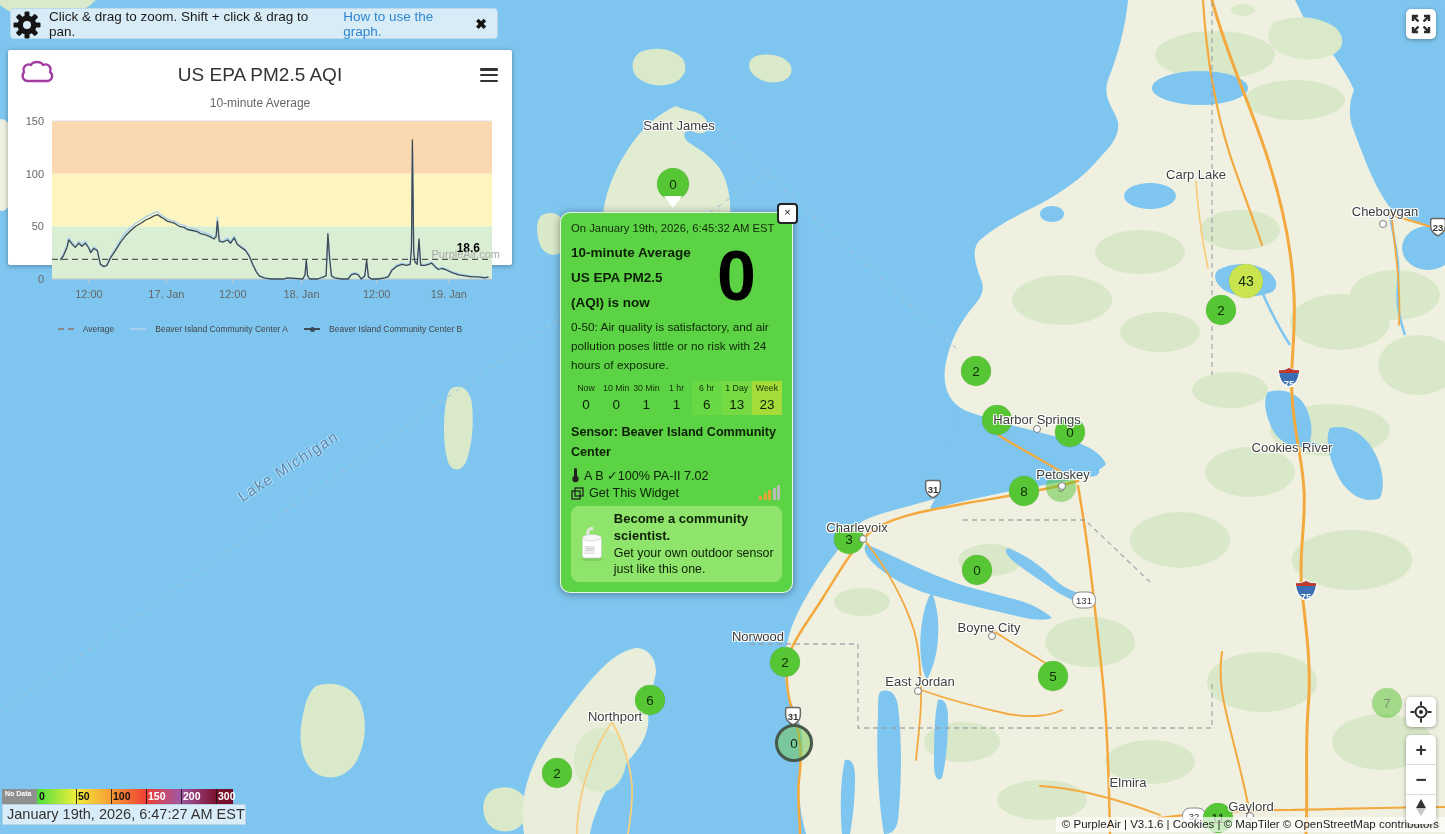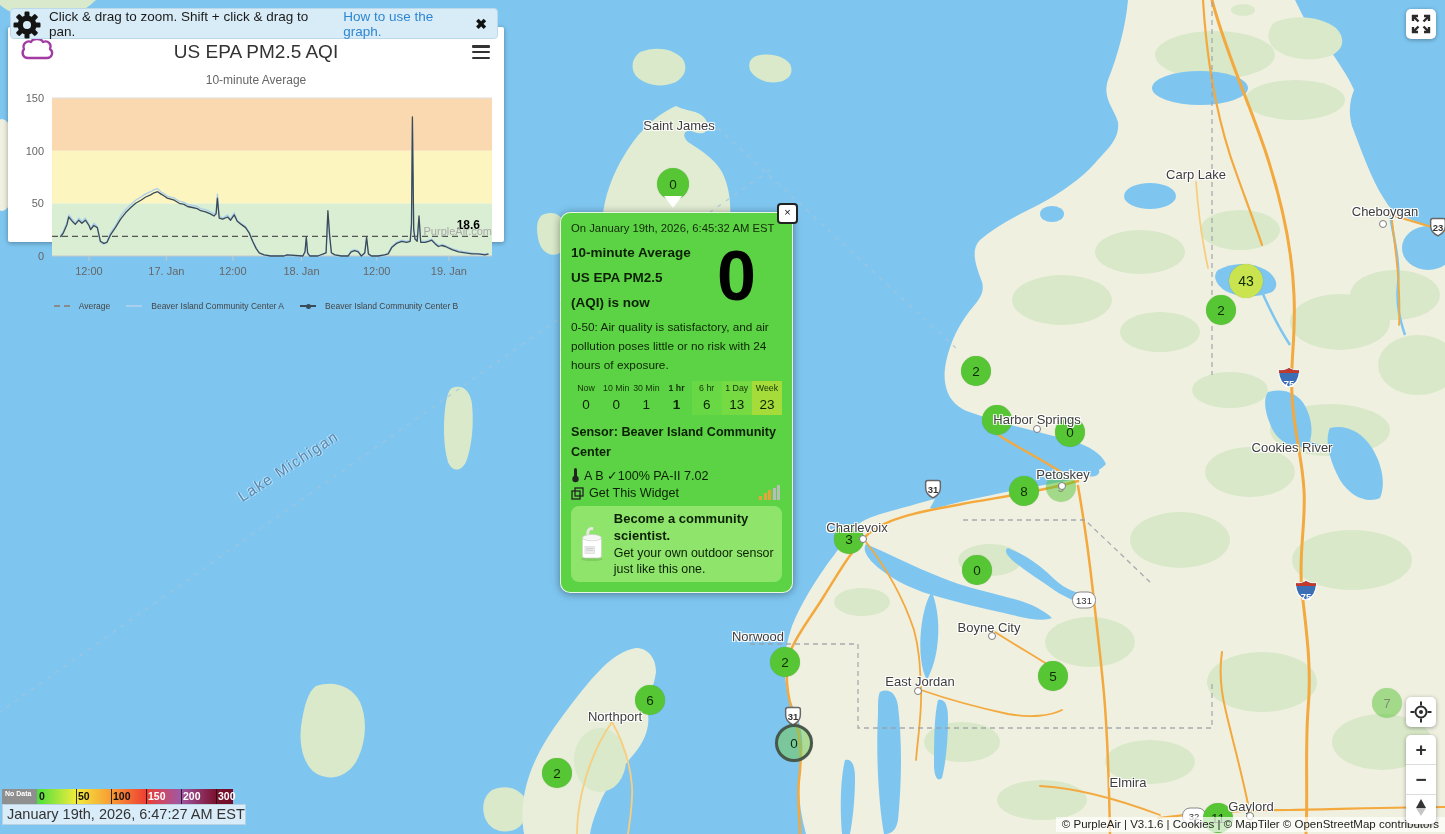--- a/index.html
+++ b/index.html
@@ -33,22 +33,22 @@
 
   
   #banner{position:absolute;left:10px;top:8px;width:488px;height:31px;z-index:8;
     background:#D8ECF8;border:1px solid #bcd9ec;border-radius:4px;display:flex;align-items:center;
     font-size:13.5px;color:#1a1a1a;padding-left:38px;box-sizing:border-box;}
   #banner a{color:#2E86D1;text-decoration:none;margin-left:5px;cursor:pointer;}
   #banner .bclose{margin-left:auto;margin-right:10px;font-weight:bold;font-size:14px;color:#111;cursor:pointer;}
   #gear{position:absolute;left:11px;top:9px;width:32px;height:32px;z-index:9;cursor:pointer;}
 
   
-  #chart-panel{position:absolute;left:8px;top:27px;width:496px;height:215px;background:#fff;
-    z-index:7;box-shadow:0 1px 5px rgba(0,0,0,.35);border-radius:2px;}
+  #chart-panel{position:absolute;left:8px;top:50px;width:496px;height:215px;background:#fff;
+    z-index:7;box-shadow:0 1px 5px rgba(0,0,0,.35);border-radius:2px;padding-left:8px;}
   #cloud-icon{position:absolute;left:12px;top:10px;}
   #chart-title{position:absolute;left:0;right:0;top:14px;text-align:center;font-size:19px;color:#333;}
   #chart-menu{position:absolute;right:14px;top:18px;width:18px;height:14px;cursor:pointer;
     display:flex;flex-direction:column;justify-content:space-between;}
   #chart-menu div{height:2.5px;background:#333;border-radius:1px;}
   #chart-subtitle{position:absolute;left:0;right:0;top:46px;text-align:center;font-size:12px;color:#666;}
   #chart-svg{position:absolute;left:0;top:60px;}
   #chart-legend{position:absolute;left:0;right:0;top:274px;display:flex;justify-content:center;
     gap:16px;align-items:center;font-size:8.5px;color:#444;}
   .leg-item{display:flex;align-items:center;gap:9px;}
@@ -412,21 +412,21 @@
                  <div class="v">0</div>
         </div>
         <div class="p-col" style="background: transparent;">
           <div class="h">10 Min</div>
                  <div class="v">0</div>
         </div>
         <div class="p-col" style="background: transparent;">
           <div class="h">30 Min</div>
                  <div class="v">1</div>
         </div>
-        <div class="p-col" style="background: transparent; font-weight: bold;">
+        <div class="p-col" style="background: transparent;">
           <div class="h">1 hr</div>
                  <div class="v">1</div>
         </div>
         <div class="p-col" style="background: rgb(104, 216, 69);">
           <div class="h">6 hr</div>
                  <div class="v">6</div>
         </div>
         <div class="p-col" style="background: rgb(118, 218, 66);">
           <div class="h">1 Day</div>
                  <div class="v">13</div>

